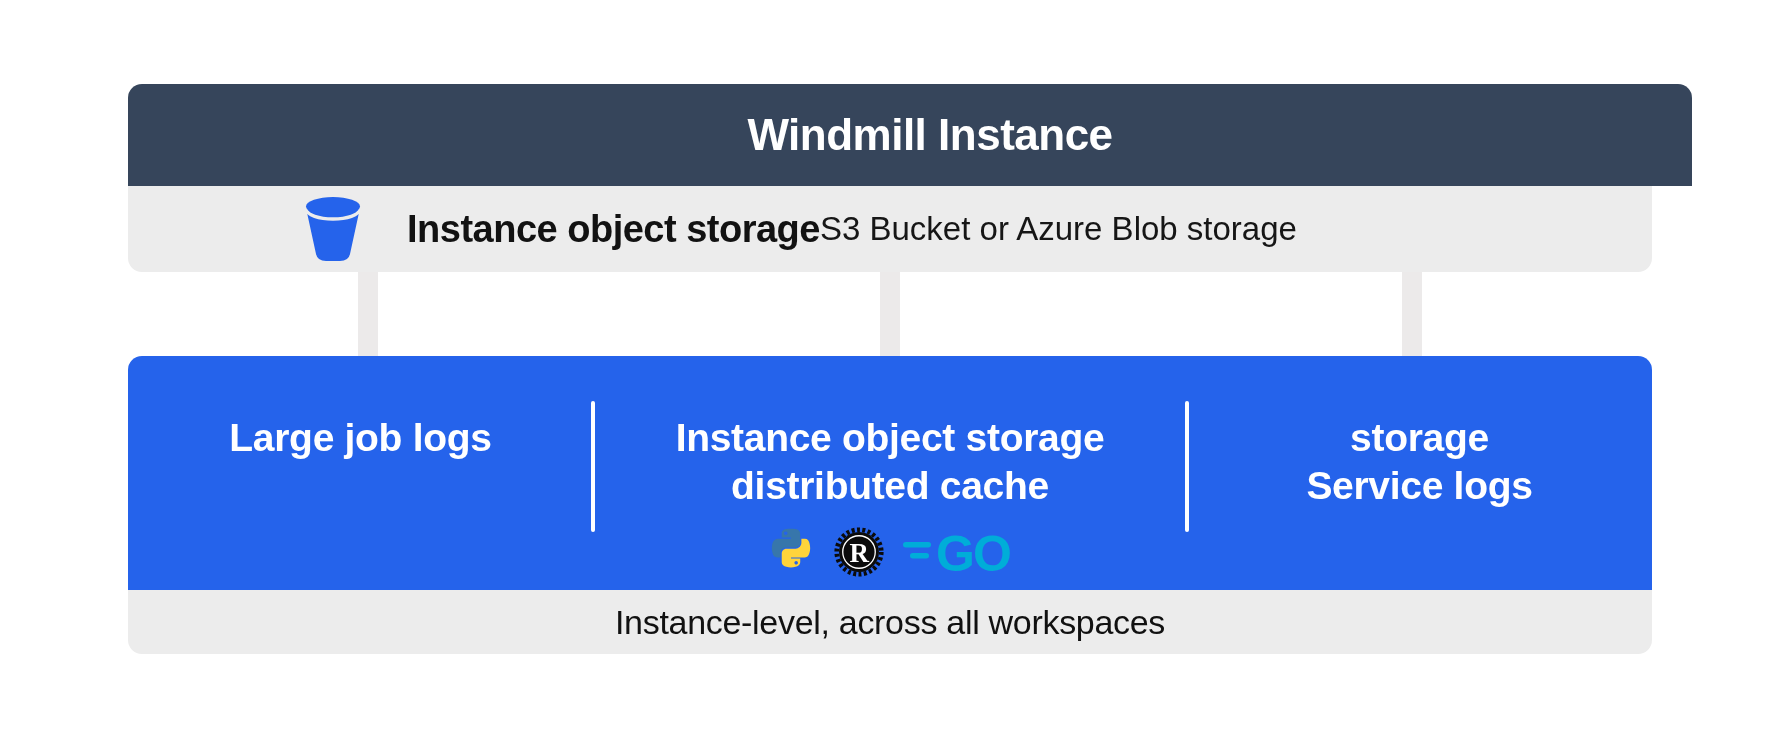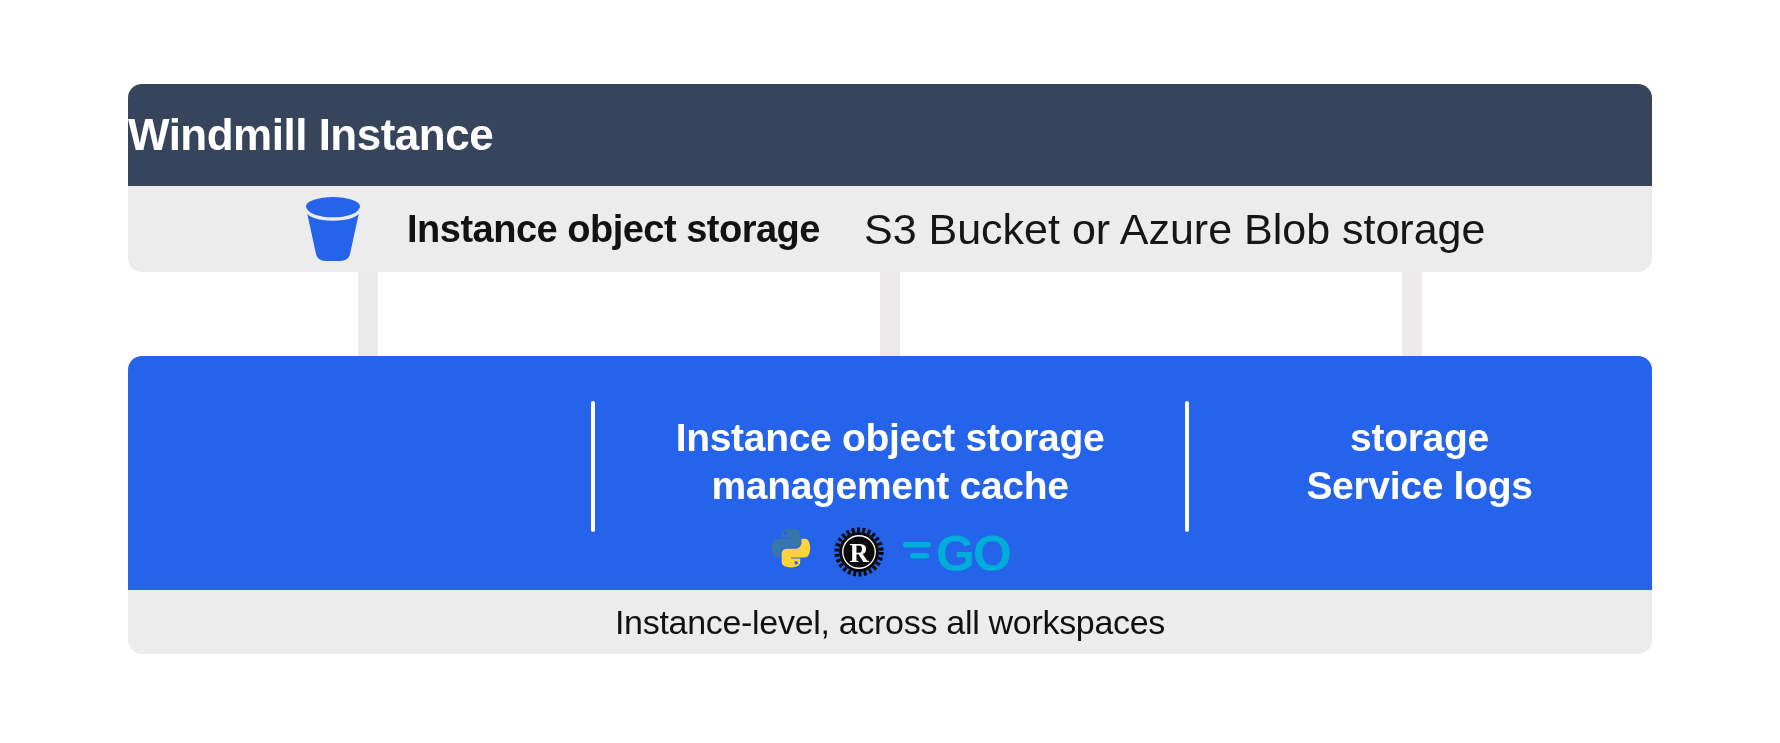--- a/index.html
+++ b/index.html
@@ -4,31 +4,31 @@
 <style>
   html,body { margin:0; padding:0; background:#ffffff; }
   .canvas {
     position:relative; width:1780px; height:743px;
     background:#ffffff; overflow:hidden;
     font-family:"Liberation Sans", sans-serif;
   }
   .header {
     position:absolute; left:128px; top:84px; width:1524px; height:102px;
     background:#36455B; border-radius:14px 14px 0 0;
-    display:flex; align-items:center; 
+    display:flex; align-items:center; justify-content:center;padding-left:40px;
   }
   .header-title { color:#ffffff; font-size:44px; font-weight:700; letter-spacing:-0.5px; }
   .storage-row {
     position:absolute; left:128px; top:186px; width:1524px; height:86px;
     background:#ECECEC; border-radius:0 0 14px 14px;
     display:flex; align-items:center; padding-left:175px; box-sizing:border-box;
   }
   .bucket { width:60px; height:66px; flex:0 0 auto; }
   .storage-title { margin-left:44px; font-size:38px; font-weight:600; color:#121212; letter-spacing:-0.5px; white-space:nowrap; }
-  .storage-subtitle { margin-left:44px; font-size:43px; font-weight:400; color:#161616; white-space:nowrap; }
+  .storage-subtitle { font-size:33px; font-weight:400; color:#161616; white-space:nowrap; }
   .arrow { position:absolute; top:272px; width:60px; height:126px; }
   .arrow.a1 { left:338px; }
   .arrow.a2 { left:860px; }
   .arrow.a3 { left:1382px; }
   .blue-panel {
     position:absolute; left:128px; top:356px; width:1524px; height:234px;
     background:#2563EB; border-radius:14px 14px 0 0;
   }
   .sections { display:grid; grid-template-columns:465px 594px 465px; height:100%; }
   .section {
@@ -80,25 +80,26 @@
   </svg>
   <svg class="arrow a3" viewBox="0 0 60 126" aria-hidden="true">
     <rect x="20" y="0" width="20" height="86" fill="#ECEAEA"></rect>
     <polygon points="0,85 60,85 30,126" fill="#ECEAEA"></polygon>
   </svg>
 
   <div class="blue-panel">
     <div class="sections">
 
       <div class="section">
+        <div>Large job logs</div>
       </div>
 
       <div class="section">
         <div>Instance object storage</div>
-        <div>management cache</div>
+        <div>distributed cache</div>
         <div class="icons-row">
 
           <svg width="48" height="48" viewBox="0 0 128 128" aria-hidden="true">
             <path fill="#3776AB" d="M63.391 1.988c-4.222.02-8.252.379-11.8 1.007-10.45 1.846-12.346 5.71-12.346 12.837v9.411h24.693v3.137H29.977c-7.176 0-13.46 4.313-15.426 12.521-2.268 9.405-2.368 15.275 0 25.096 1.755 7.311 5.947 12.519 13.124 12.519h8.491V67.234c0-8.151 7.051-15.34 15.426-15.34h24.665c6.866 0 12.346-5.654 12.346-12.548V15.833c0-6.693-5.646-11.72-12.346-12.837-4.244-.706-8.645-1.027-12.866-1.008zM50.037 9.557c2.55 0 4.634 2.117 4.634 4.721 0 2.593-2.083 4.69-4.634 4.69-2.56 0-4.633-2.097-4.633-4.69-.001-2.604 2.073-4.721 4.633-4.721z"></path>
             <path fill="#FFD43B" d="M91.682 28.38v10.966c0 8.5-7.208 15.655-15.426 15.655H51.591c-6.756 0-12.346 5.783-12.346 12.549v23.515c0 6.691 5.818 10.628 12.346 12.547 7.816 2.297 15.312 2.713 24.665 0 6.216-1.801 12.346-5.423 12.346-12.547v-9.412H63.938v-3.138h37.012c7.176 0 9.852-5.005 12.348-12.519 2.578-7.735 2.467-15.174 0-25.096-1.774-7.145-5.161-12.521-12.348-12.521h-9.268zM77.809 87.927c2.561 0 4.634 2.097 4.634 4.692 0 2.602-2.074 4.719-4.634 4.719-2.55 0-4.633-2.117-4.633-4.719 0-2.595 2.083-4.692 4.633-4.692z"></path>
           </svg>
 
           <svg width="52" height="52" viewBox="0 0 56 56" aria-hidden="true">
             <circle cx="28" cy="28" r="24" fill="none" stroke="#0B0B0B" stroke-width="5" stroke-dasharray="3.2 2.6"></circle>
             <circle cx="28" cy="28" r="21.5" fill="#0B0B0B"></circle>

